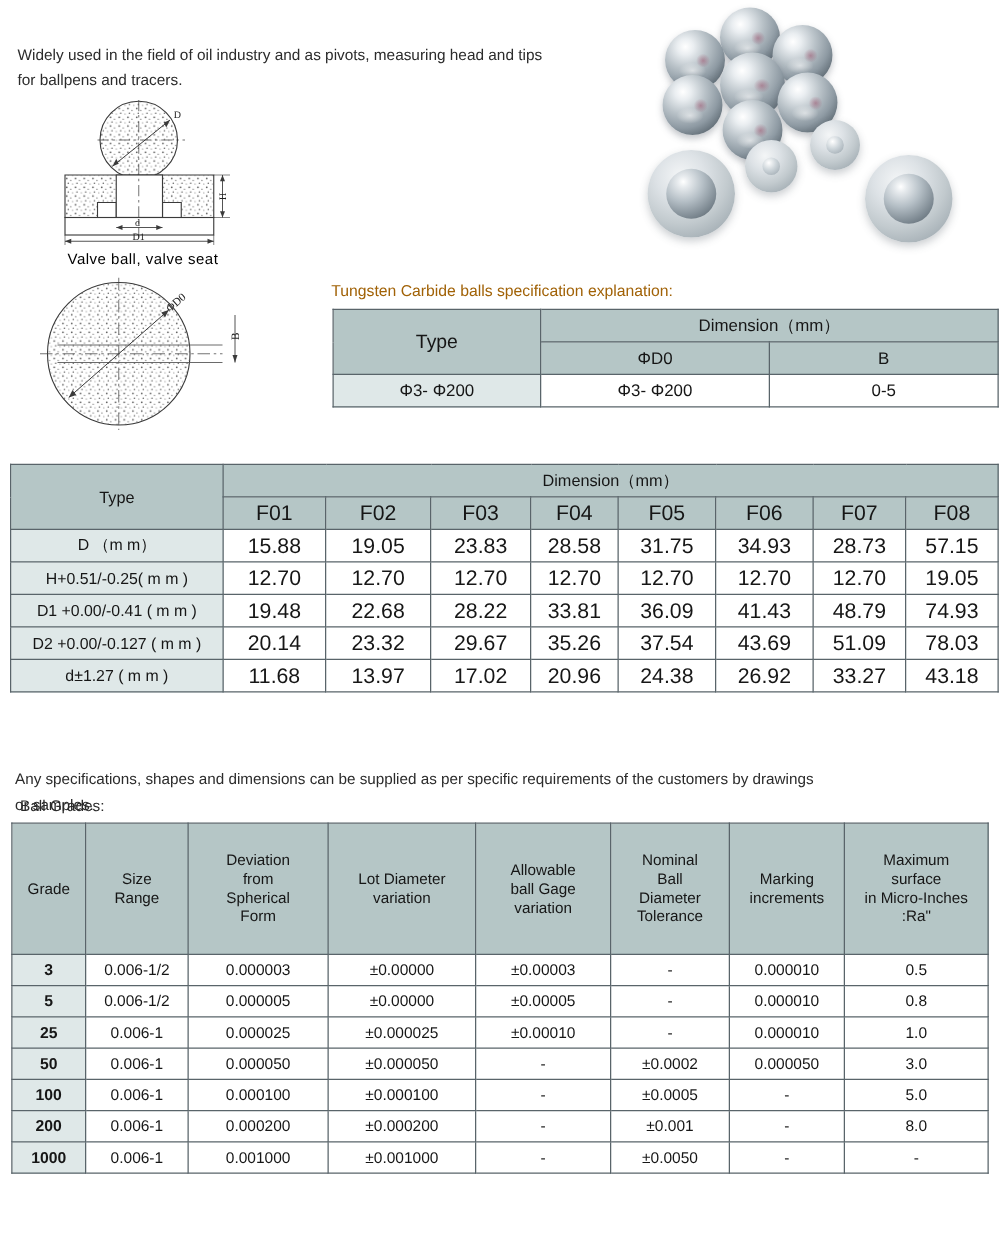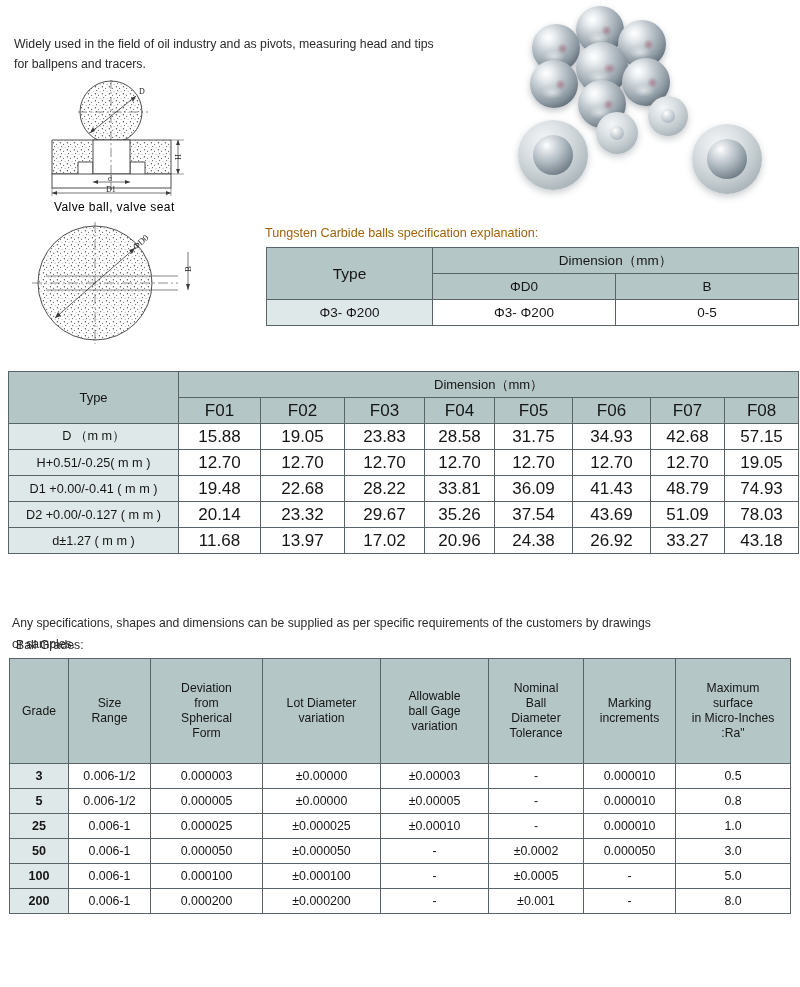--- a/index.html
+++ b/index.html
@@ -320,21 +320,21 @@
     </tr>
 
     <tr>
       <td class="hdr-light rowlabel">D （m m）</td>
       <td class="cell-white">15.88</td>
       <td class="cell-white">19.05</td>
       <td class="cell-white">23.83</td>
       <td class="cell-white">28.58</td>
       <td class="cell-white">31.75</td>
       <td class="cell-white">34.93</td>
-      <td class="cell-white">42.68</td>
+      <td class="cell-white">28.73</td>
       <td class="cell-white">57.15</td>
     </tr>
     <tr>
       <td class="hdr-light rowlabel">H+0.51/-0.25( m m )</td>
       <td class="cell-white">12.70</td>
       <td class="cell-white">12.70</td>
       <td class="cell-white">12.70</td>
       <td class="cell-white">12.70</td>
       <td class="cell-white">12.70</td>
       <td class="cell-white">12.70</td>
@@ -457,14 +457,24 @@
     <tr>
       <td class="grade-cell">200</td>
       <td class="cell-white">0.006-1</td>
       <td class="cell-white">0.000200</td>
       <td class="cell-white">±0.000200</td>
       <td class="cell-white">-</td>
       <td class="cell-white">±0.001</td>
       <td class="cell-white">-</td>
       <td class="cell-white">8.0</td>
     </tr>
+    <tr>
+      <td class="grade-cell">1000</td>
+      <td class="cell-white">0.006-1</td>
+      <td class="cell-white">0.001000</td>
+      <td class="cell-white">±0.001000</td>
+      <td class="cell-white">-</td>
+      <td class="cell-white">±0.0050</td>
+      <td class="cell-white">-</td>
+      <td class="cell-white">-</td>
+    </tr>
   </tbody>
 </table>
 
 </body></html>

